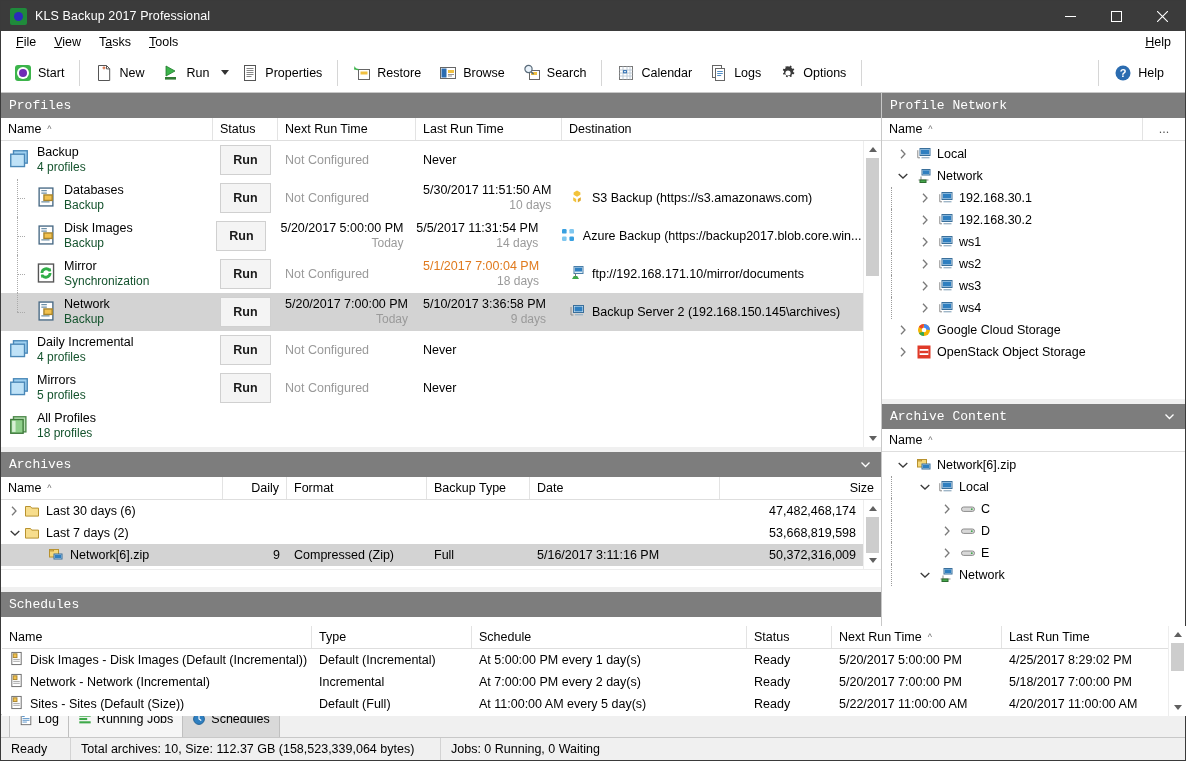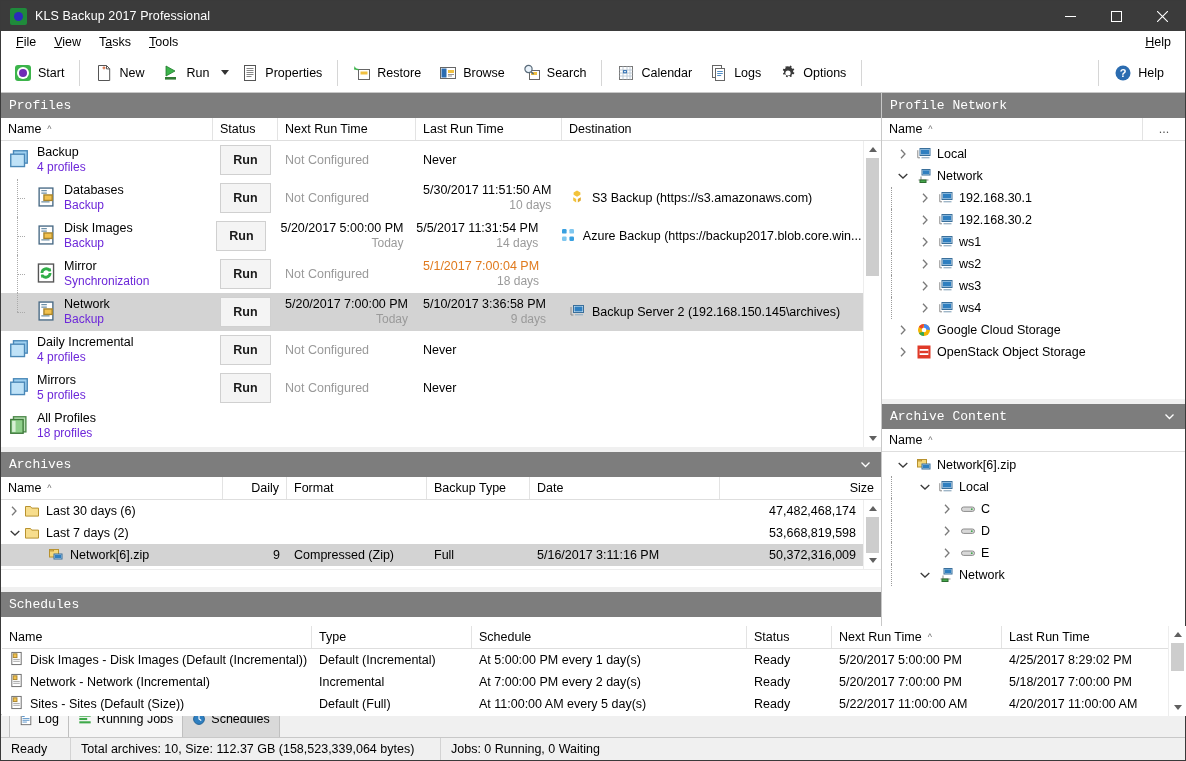--- a/index.html
+++ b/index.html
@@ -72,21 +72,21 @@
   .namecell{display:flex;align-items:center;gap:7px;min-width:0;}
   .namecell .tw{width:20px;flex:0 0 auto;height:38px;position:relative;}
   .namecell .tw.child::before{content:"";position:absolute;left:9px;top:0;bottom:0;
       border-left:1px dotted #aaa;}
   .namecell .tw.child::after{content:"";position:absolute;left:9px;top:19px;width:8px;
       border-top:1px dotted #aaa;}
   .namecell .tw.childlast::before{content:"";position:absolute;left:9px;top:0;height:19px;
       border-left:1px dotted #aaa;}
   .twotxt{display:flex;flex-direction:column;justify-content:center;line-height:15px;min-width:0;}
   .twotxt .t1{font-size:12.5px;color:#000;}
-  .twotxt .t2{font-size:12px;color:#6d28d9;}
+  .twotxt .t2{font-size:12px;color:#14532d;}
   .runbtn{width:60px;height:28px;border:1px solid #d0d0d0;background:#f4f4f4;
           font-size:12.5px;font-weight:bold;color:#1a1a1a;display:flex;align-items:center;
           justify-content:center;font-family:"Liberation Sans",sans-serif;}
   .stk{display:flex;flex-direction:column;justify-content:center;line-height:15px;align-items:flex-end;}
   .stk .s1{font-size:12.5px;color:#000;}
   .stk .s1.muted{color:#9a9a9a;}
   .stk .s1.warn{color:#e07a1e;}
   .stk .s2{font-size:12px;color:#9a9a9a;}
   .destcell{display:flex;align-items:center;gap:7px;}
 
@@ -458,20 +458,29 @@
        <span class="stk">
          <span class="s1 muted">Not Configured</span>
 
        </span>
      </div>
      <div class="pc" style="width:146px">
        <span class="stk">
          <span class="s1 warn">5/1/2017 7:00:04 PM</span>
          <span class="s2">18 days</span>
        </span>
+     </div>
+     <div class="pc destcell" style="flex:1 1 auto">
+       <span><svg width="16" height="16" viewBox="0 0 16 16">
+                      <rect x="5" y="1.5" width="9" height="7" fill="#dfeef8" stroke="#4a7ea8"></rect>
+                      <rect x="6" y="2.5" width="7" height="4" fill="#2f7fc0"></rect>
+                      <path d="M3 14h7l-1.8-3H4.8z" fill="#3fa94a"></path>
+                      <path d="M6.5 8.5v3" stroke="#777"></path>
+                    </svg></span>
+       <span>ftp://192.168.171.10/mirror/documents</span>
      </div>
               </div>
               <div class="prow sel">
                 <div class="pc namecell" style="width:212px">
        <span class="tw childlast">
                     <span style="position:absolute;left:9px;top:19px;width:8px;border-top:1px dotted #aaa"></span>
                   </span>
        <span><svg width="22" height="22" viewBox="0 0 16 16">
                       <rect x="3" y="1.5" width="10" height="13" fill="#fff" stroke="#4a6b86"></rect>
                       <path d="M4.6 3.4h4M4.6 5.2h4M4.6 11.5h6" stroke="#6e90a8" stroke-width="0.9"></path>

